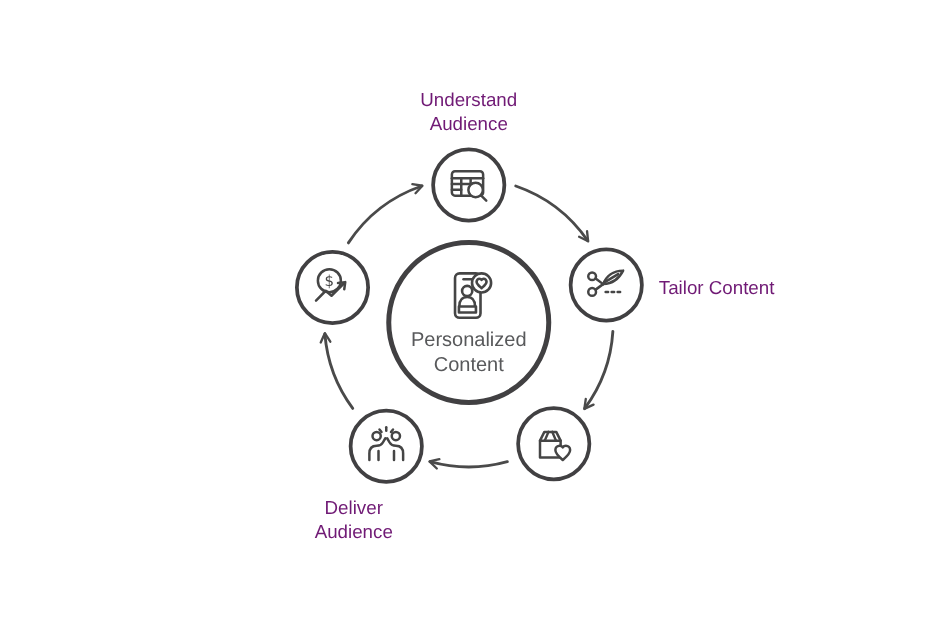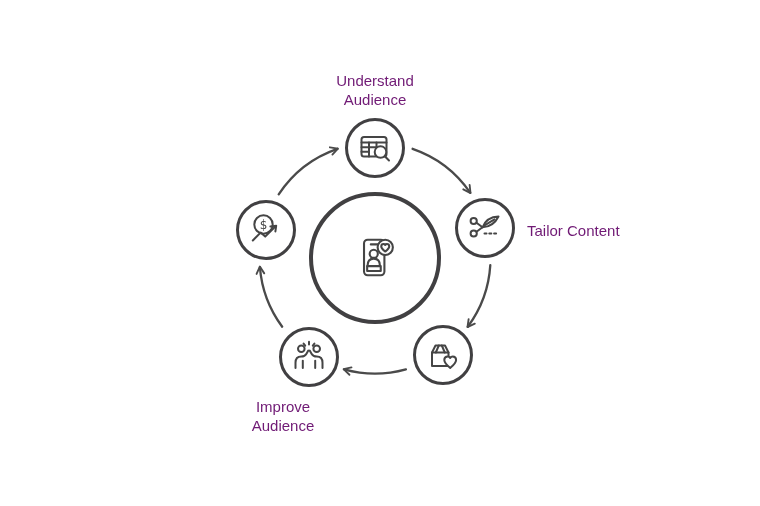--- a/index.html
+++ b/index.html
@@ -63,20 +63,22 @@
       <g class="icon-stroke">
         <rect x="11.5" y="4.5" width="19.5" height="34" rx="3.5"></rect>
         <line x1="18" y1="9" x2="24.5" y2="9"></line>
         <circle cx="20.8" cy="18" r="3.9"></circle>
         <path d="M14.8,29.8 C14.8,24.4 17.2,22.6 20.8,22.6 C24.4,22.6 26.8,24.4 26.8,29.8"></path>
         <rect x="14.5" y="29.8" width="13" height="4.6" fill="#ffffff"></rect>
         <circle cx="31.8" cy="11.8" r="7.3" fill="#ffffff"></circle>
         <path d="M31.8,15.8 C29.7,14 28,12.7 28,10.9 C28,9.6 29,8.6 30.2,8.6 C31,8.6 31.5,9 31.8,9.5 C32.1,9 32.6,8.6 33.4,8.6 C34.6,8.6 35.6,9.6 35.6,10.9 C35.6,12.7 33.9,14 31.8,15.8 Z"></path>
       </g>
     </svg>
+    <div class="center-label">Personalized
+Content</div>
   </div>
 
   <div class="circle-node n-understand">
     <svg width="40" height="40" viewBox="0 0 40 40">
       <g class="icon-stroke">
         <rect x="6.5" y="9" width="25" height="19.5" rx="2.5"></rect>
         <line x1="6.5" y1="14.5" x2="31.5" y2="14.5"></line>
         <line x1="14" y1="14.5" x2="14" y2="28.5"></line>
         <line x1="21.5" y1="14.5" x2="21.5" y2="20.5"></line>
         <line x1="6.5" y1="19.2" x2="21.5" y2="19.2"></line>
@@ -124,21 +126,21 @@
         <path d="M6.5,31 V25.8 C6.5,21.5 9,19.6 12.3,19.6 C14.8,19.6 16.4,18.6 17.3,17 L19.3,13.6"></path>
         <path d="M33.5,31 V25.8 C33.5,21.5 31,19.6 27.7,19.6 C25.2,19.6 23.6,18.6 22.7,17 L20.7,13.6"></path>
         <path d="M13.8,31 V23.8"></path>
         <path d="M26.2,31 V23.8"></path>
         <path d="M20,7.5 V4.8"></path>
         <path d="M16.2,8.6 L14.6,6.6"></path>
         <path d="M23.8,8.6 L25.4,6.6"></path>
       </g>
     </svg>
   </div>
-  <div class="node-label l-engage">Improve
+  <div class="node-label l-engage">Deliver
 Audience</div>
 
   <div class="circle-node n-improve">
     <svg width="40" height="40" viewBox="0 0 40 40">
       <g class="icon-stroke">
         <circle cx="17.5" cy="14.5" r="9.2" fill="#ffffff"></circle>
         <path d="M6.8,30.5 L14.6,22.6 L19.2,26.6 L29.6,16.2"></path>
         <path d="M24.4,16.4 L30.2,15.7 L29.4,21.4"></path>
       </g>
       <text class="dollar" x="17.5" y="18.8" text-anchor="middle">$</text>

